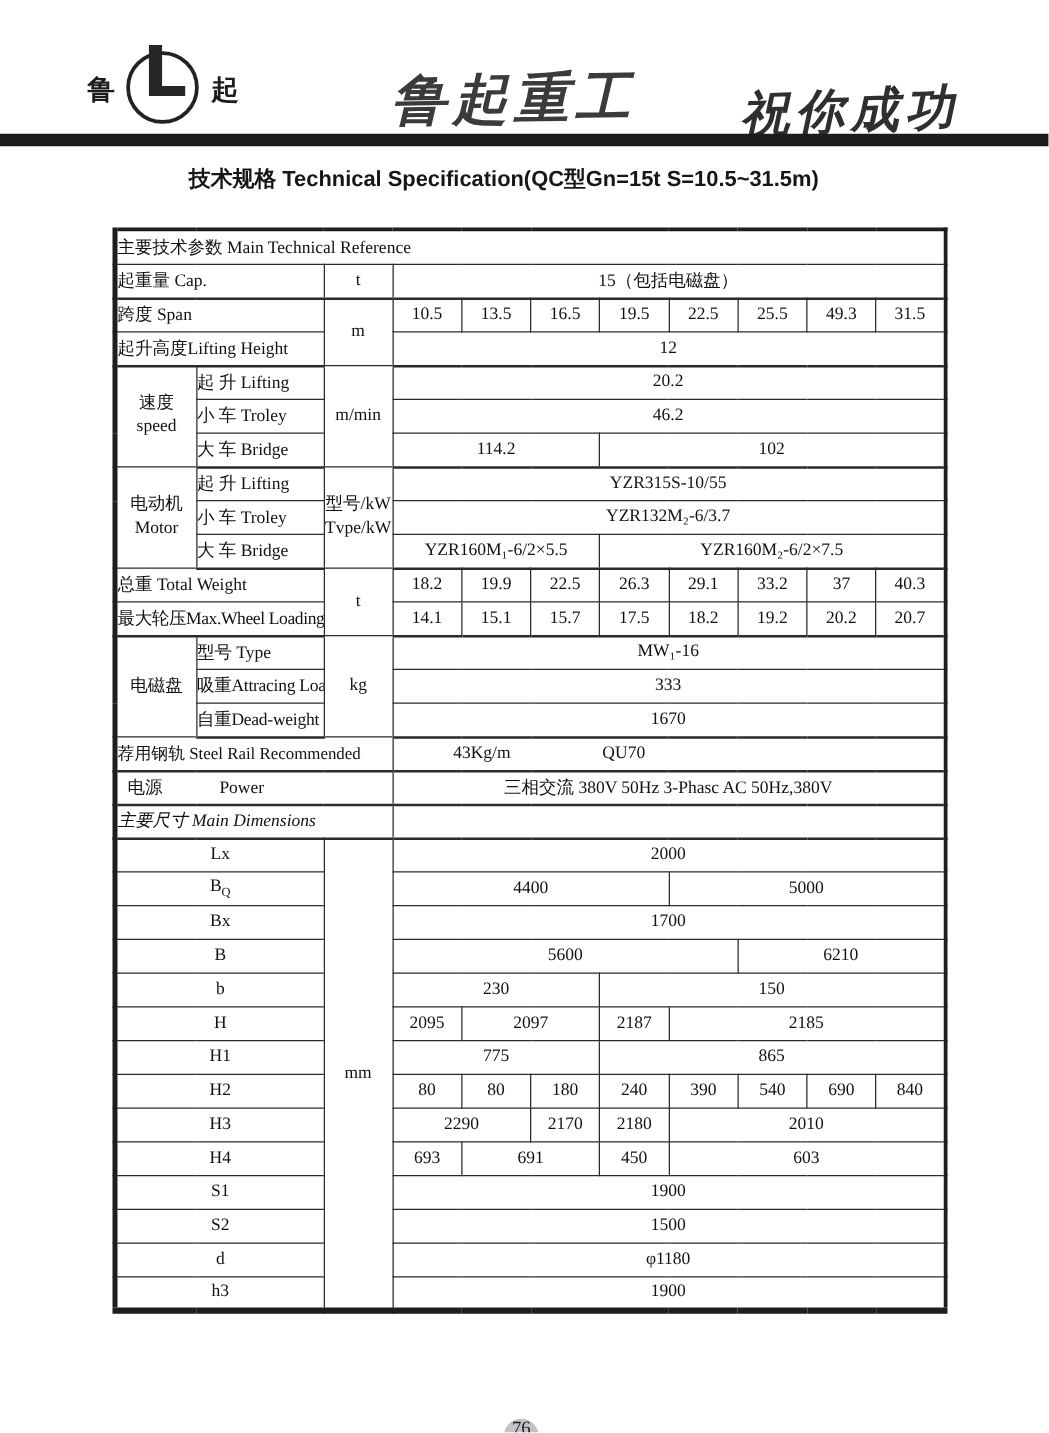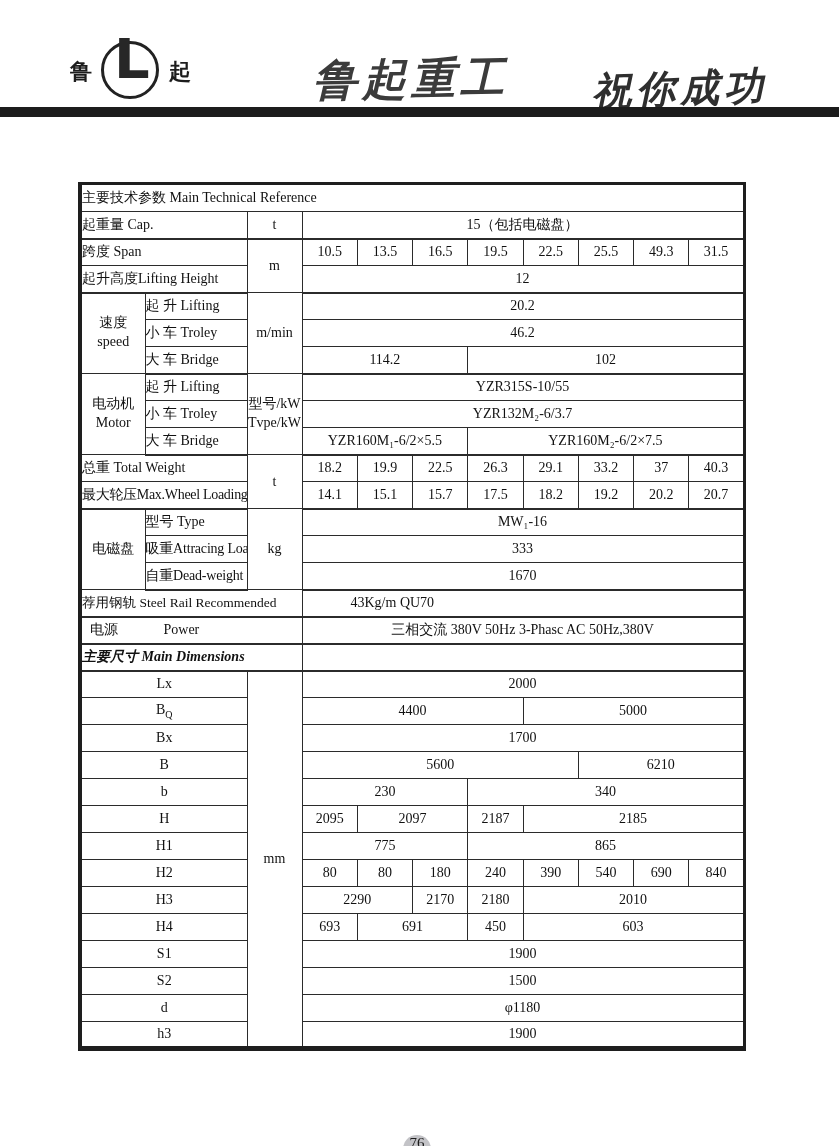--- a/index.html
+++ b/index.html
@@ -20,21 +20,21 @@
            color:#3b3b3b; letter-spacing:5px; transform:rotate(-1deg); white-space:nowrap; }
   .slogan { position:absolute; left:592px; top:62px; font:800 italic 39px "DejaVu Serif","Liberation Serif",serif;
             color:#2f2f2f; letter-spacing:5px; transform:rotate(-2deg); white-space:nowrap; }
   .black-bar { position:absolute; left:0; top:107px; width:839px; height:10px; background:#1c1c1c; }
 
   .title { position:absolute; left:0; top:131px; width:806px; text-align:center;
            font:700 17.5px "Liberation Sans","DejaVu Sans",sans-serif; color:#161616; }
 
   
   table.spec {
-    position:absolute; left:78px; top:182px; width:664px;
+    position:absolute; left:90px; top:182px; width:664px;
     table-layout:fixed; border-collapse:collapse;
     border:3px solid #1e1e1e; border-left-width:4px; border-bottom-width:5px;
   }
   table.spec tr { height:27px; }
   table.spec tr.sec { height:28px; }
   table.spec td {
     border:1px solid #2b2b2b; padding:0; vertical-align:middle;
     font-family:"Liberation Serif","DejaVu Serif",serif; font-size:14px; color:#111;
     overflow:hidden; white-space:nowrap;
   }
@@ -43,24 +43,24 @@
   td.grp  { text-align:center;margin-top:21px; }
   td.unit { text-align:center; border-right-width:2px; }
   td.v    { text-align:center; }
   td.dlbl { text-align:center; }
   td.sec-cell { text-align:left; padding-left:8px; border-bottom-width:1px; }
   tr.gsep td { border-bottom-width:2px; }
   .two-line span { display:block; line-height:1.35; }
   .sm  { font-size:12.5px; letter-spacing:-0.2px; }
   .xsm { font-size:11.5px; letter-spacing:-0.3px; }
   td.unit-sm { font-size:12.5px; }
-  td.dims-head { text-align:left; padding-left:8px; font-style:italic; font-weight:700; font-size:15px; }
+  td.dims-head { text-align:left; padding-left:8px; font-style:italic; font-weight:400; font-size:15px; }
   td.rail-val span { display:inline-block; }
   .rail-a { margin-left:48px;text-align:center; }
-  .rail-b { }
+  .rail-b { margin-left:70px; }
   td.power-lbl span { display:inline-block; }
   .pw-cn { margin-left:8px; }
   .pw-en { margin-left:42px; }
   td.shiftL { padding-right:52px; }
   td.power-val { padding-right:72px; text-align:center; }
   sub.qsub { font-size:10px; }
 
   
   .page-badge { position:absolute; left:403px; top:1135px; width:28px; height:28px;
                 border-radius:50%; background:#c3c3c7; text-align:center; line-height:28px;
@@ -72,20 +72,21 @@
 <div class="page">
 
   <span class="logo-cn left">鲁</span>
   <span class="logo-ring"></span>
   <span class="logo-l">L</span>
   <span class="logo-cn right">起</span>
   <div class="brand">鲁起重工</div>
   <div class="slogan">祝你成功</div>
   <div class="black-bar"></div>
 
+  <div class="title">技术规格   Technical Specification(QC型Gn=15t S=10.5~31.5m)</div>
 
   <table class="spec">
     <colgroup>
       <col style="width:65px">
         <col style="width:102px">
         <col style="width:55px">
       <col style="width:55.25px">
         <col style="width:55.25px">
         <col style="width:55.25px">
         <col style="width:55.25px">
@@ -240,21 +241,21 @@
       <td colspan="8" class="v">1700</td>
     </tr>
     <tr>
       <td colspan="2" class="dlbl">B</td>
       <td colspan="5" class="v">5600</td>
       <td colspan="3" class="v">6210</td>
     </tr>
     <tr>
       <td colspan="2" class="dlbl">b</td>
       <td colspan="3" class="v">230</td>
-      <td colspan="5" class="v">340</td>
+      <td colspan="5" class="v">150</td>
     </tr>
     <tr>
       <td colspan="2" class="dlbl">H</td>
       <td class="v">2095</td>
       <td colspan="2" class="v">2097</td>
       <td class="v">2187</td>
       <td colspan="4" class="v">2185</td>
     </tr>
     <tr>
       <td colspan="2" class="dlbl">H1</td>

